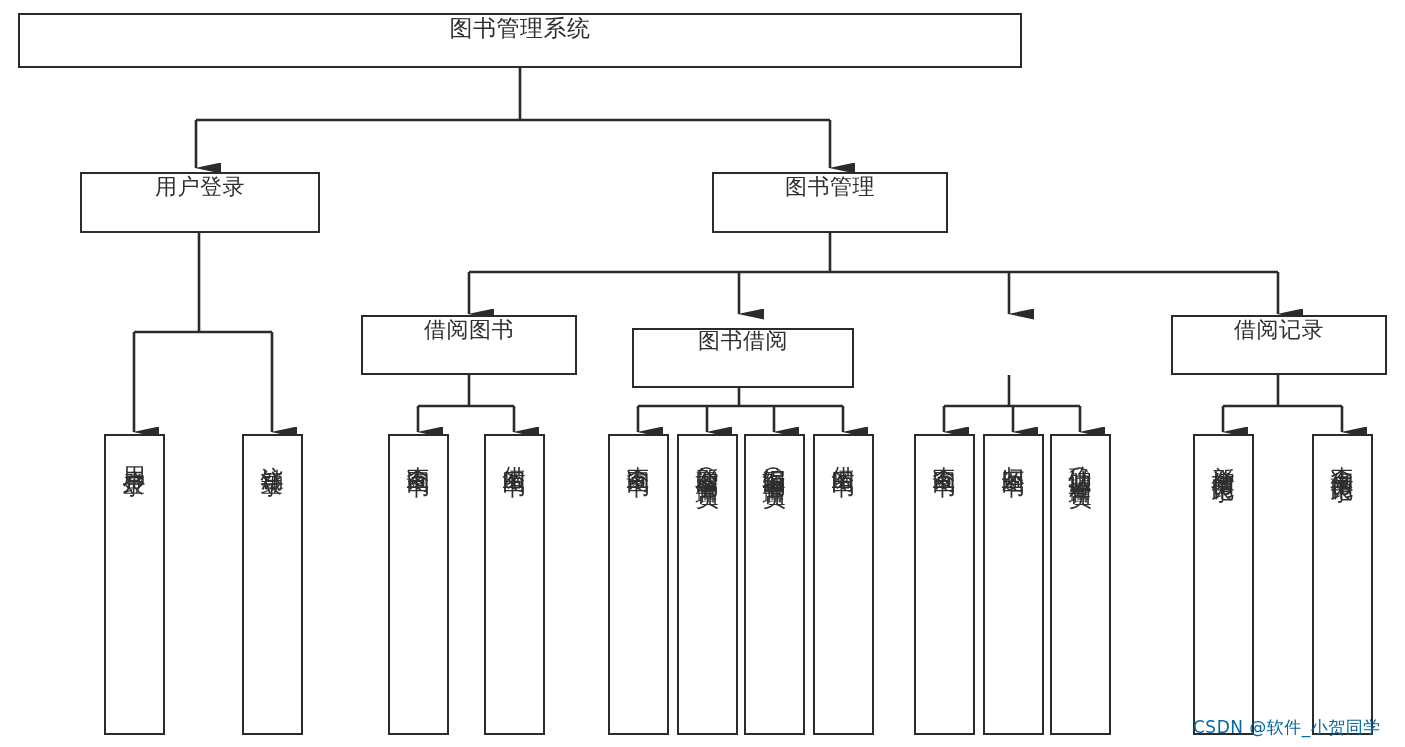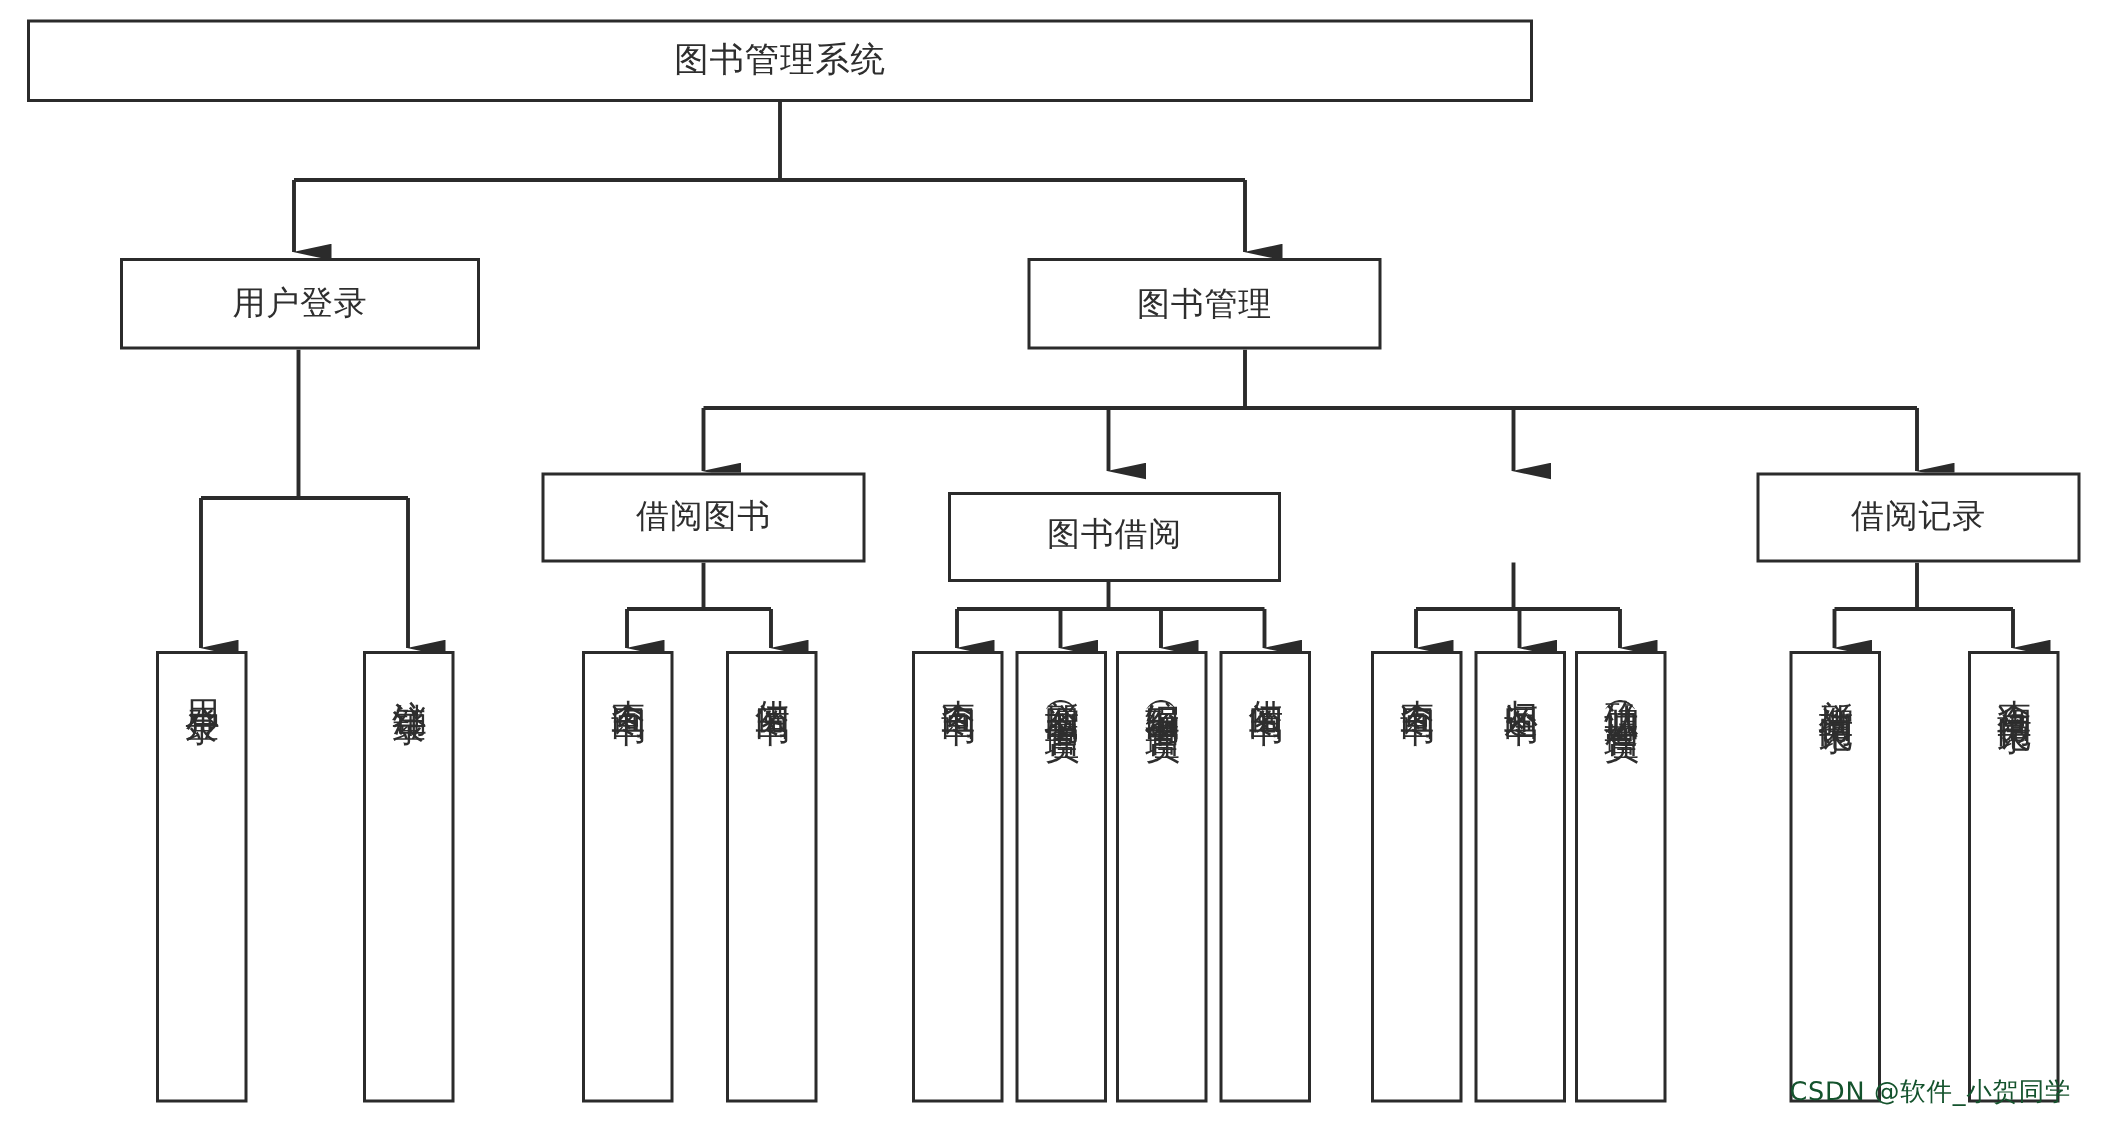--- a/index.html
+++ b/index.html
@@ -24,21 +24,20 @@
     width: 1405px;
     height: 747px;
     pointer-events: none;
   }
   .node {
     position: absolute;
     box-sizing: border-box;
     border: 2.5px solid #2b2b2b;
     background: #ffffff;
     display: flex;
-    align-items: center;
     justify-content: center;
     color: #2e2e2e;
   }
   .node .label {
     display: block;
     text-align: center;
     line-height: 1.18;
     letter-spacing: 0.5px;
   }
   .node.horizontal .label {
@@ -55,21 +54,21 @@
   .node.vertical .label {
     writing-mode: vertical-rl;
     text-orientation: upright;
     font-size: 23px;
     line-height: 1.05;
     letter-spacing: 3px;
     white-space: nowrap;
   }
   .watermark {
     position: absolute;
-    color: #14532d;
+    color: #0369a1;
     font-size: 17px;
     letter-spacing: 0.5px;
     white-space: nowrap;
   }
 </style>
 </head>
 <body>
 
 <div id="canvas">
 
@@ -123,21 +122,21 @@
     </g>
   </svg>
 
   <div class="node root horizontal" style="left:18px; top:13px; width:1004px; height:55px;">
     <span class="label">图书管理系统</span>
   </div>
 
   <div class="node horizontal" style="left:80px; top:172px; width:240px; height:61px;">
     <span class="label">用户登录</span>
   </div>
-  <div class="node horizontal" style="left:685px; top:172px; width:236px; height:61px;font-family:Liberation Serif, serif;">
+  <div class="node horizontal" style="left:712px; top:172px; width:236px; height:61px;">
     <span class="label">图书管理</span>
   </div>
 
   <div class="node horizontal" style="left:361px; top:315px; width:216px; height:60px;">
     <span class="label">借阅图书</span>
   </div>
   <div class="node horizontal" style="left:632px; top:328px; width:222px; height:60px;font-family:Liberation Mono, monospace;">
     <span class="label">图书借阅</span>
   </div>
   <div class="node horizontal" style="left:1171px; top:315px; width:216px; height:60px;">

